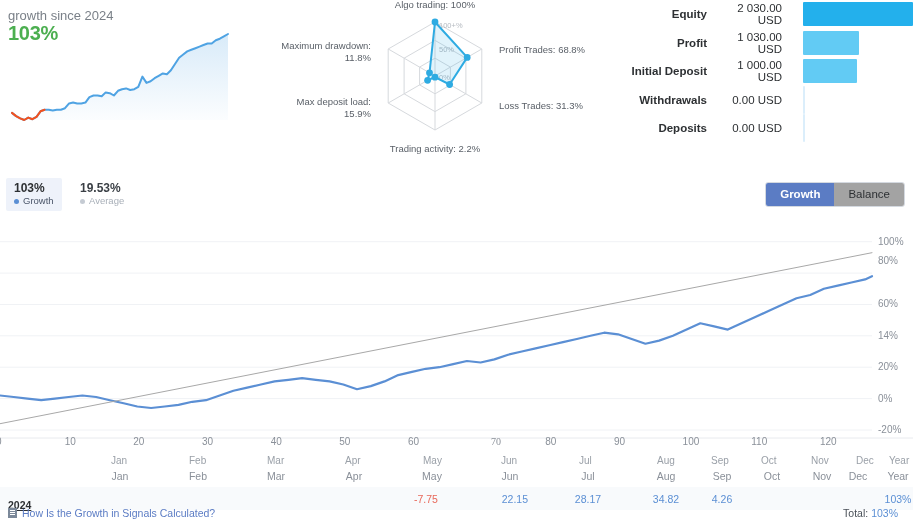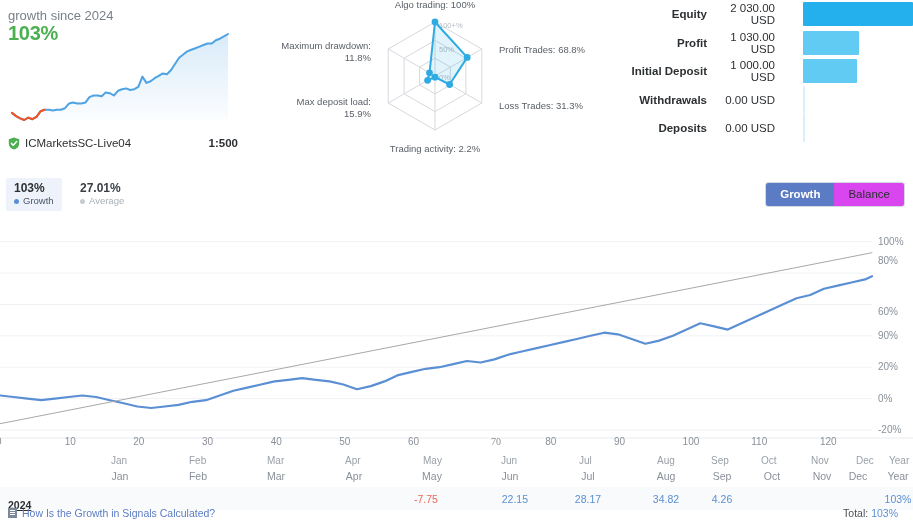--- a/index.html
+++ b/index.html
@@ -27,36 +27,36 @@
   .leverage { font-size: 11.5px; color: #2d3033; font-weight: 600; }
   .shield { width: 12px; height: 13px; display: inline-block; }
 
   
   .radar-wrap { position: absolute; left: 270px; top: 0; width: 330px; height: 165px; }
 
   
   .equity-panel { position: absolute; left: 625px; top: 0; width: 288px; height: 148px; }
   .eq-row { position: relative; height: 28.5px; display: flex; align-items: center; }
   .eq-label { width: 90px; text-align: right; font-size: 11.5px; color: #2d3033; font-weight: 600; padding-right: 8px; }
-  .eq-value { width: 88px; text-align: right; font-size: 11.5px; color: #2d3033; padding-right: 28px; }
+  .eq-value { width: 88px; text-align: right; font-size: 11.5px; color: #2d3033; padding-right: 21px; }
   .eq-bar-track { position: relative; flex: 1; height: 24px; }
   .eq-bar { position: absolute; left: 0; top: 0; height: 24px; border-radius: 1px; }
 
   
   .legend-row { position: absolute; left: 0; top: 176px; width: 913px; height: 36px; }
   .legend-box { position: absolute; left: 6px; top: 2px; padding: 3px 8px 4px 8px; background: #eef2fa; border-radius: 2px; }
   .legend-box2 { position: absolute; left: 72px; top: 2px; padding: 3px 8px 4px 8px; }
   .leg-val { font-size: 12px; font-weight: bold; color: #2d3033; line-height: 14px; }
   .leg-val.muted { color: #3a3f45; }
   .leg-name { font-size: 9.5px; color: #4a5568; line-height: 12px; display: flex; align-items: center; gap: 4px; }
   .leg-name.grey { color: #a8afb8; }
   .dot { width: 5px; height: 5px; border-radius: 50%; display: inline-block; }
 
   .toggle { position: absolute; right: 8px; top: 6px; display: flex; border-radius: 3px; overflow: hidden; border: 1px solid #d4d9e0; }
-  .toggle div { font-size: 11.5px; padding: 5px 14px 6px 14px; cursor: pointer; background: #d946ef; color: #2d3033; }
+  .toggle div { font-size: 11.5px; padding: 5px 14px 6px 14px; cursor: pointer; background: #a3a3a3; color: #2d3033; }
   .toggle div.active { background: #5b7cc4; color: #fff; font-weight: 600; }
 
   
   .main-chart { position: absolute; left: 0; top: 218px; width: 734px; height: 242px; }
   .y-lbl { position: absolute; font-size: 10px; color: #8a9099; left: 878px; }
   .x-num { position: absolute; font-size: 10px; color: #8a9099; top: 218px; }
   .x-mon { position: absolute; font-size: 10px; color: #9aa0a8; top: 237px; }
 
   
   .tbl { position: absolute; left: 0; top: 465px; width: 913px; }
@@ -90,32 +90,20 @@
           <defs>
             <linearGradient id="sg" x1="0" y1="0" x2="0" y2="1">
               <stop offset="0%" stop-color="#4fa3e3" stop-opacity="0.22"></stop>
               <stop offset="100%" stop-color="#4fa3e3" stop-opacity="0.02"></stop>
             </linearGradient>
           </defs>
           <path d="M12.0,98.9 L16.1,102.1 L20.2,104.4 L24.2,106.0 L28.3,103.6 L32.4,105.2 L36.5,102.8 L40.5,97.3 L44.6,95.7 L48.7,95.7 L52.8,96.5 L56.8,95.7 L60.9,95.7 L65.0,94.2 L69.1,89.4 L73.1,88.6 L77.2,89.4 L81.3,89.4 L85.4,88.6 L89.4,83.1 L93.5,81.5 L97.6,81.5 L101.7,82.3 L105.7,78.4 L109.8,79.2 L113.9,81.5 L118.0,76.8 L122.0,75.2 L126.1,74.4 L130.2,76.0 L134.3,75.2 L138.3,72.9 L142.4,62.6 L146.5,68.9 L150.6,67.3 L154.6,64.2 L158.7,61.8 L162.8,59.4 L166.9,60.2 L170.9,56.3 L175.0,50.0 L179.1,43.7 L183.2,40.5 L187.2,37.4 L191.3,35.8 L195.4,34.2 L199.5,32.6 L203.5,31.0 L207.6,29.5 L211.7,29.5 L215.8,26.3 L219.8,24.7 L223.9,22.4 L228.0,20.0 L228.0,106 L12.0,106 Z" fill="url(#sg)"></path>
           <path d="M12.0,98.9 L16.1,102.1 L20.2,104.4 L24.2,106.0 L28.3,103.6 L32.4,105.2 L36.5,102.8 L40.5,97.3 L44.6,95.7 L48.7,95.7 L52.8,96.5 L56.8,95.7 L60.9,95.7 L65.0,94.2 L69.1,89.4 L73.1,88.6 L77.2,89.4 L81.3,89.4 L85.4,88.6 L89.4,83.1 L93.5,81.5 L97.6,81.5 L101.7,82.3 L105.7,78.4 L109.8,79.2 L113.9,81.5 L118.0,76.8 L122.0,75.2 L126.1,74.4 L130.2,76.0 L134.3,75.2 L138.3,72.9 L142.4,62.6 L146.5,68.9 L150.6,67.3 L154.6,64.2 L158.7,61.8 L162.8,59.4 L166.9,60.2 L170.9,56.3 L175.0,50.0 L179.1,43.7 L183.2,40.5 L187.2,37.4 L191.3,35.8 L195.4,34.2 L199.5,32.6 L203.5,31.0 L207.6,29.5 L211.7,29.5 L215.8,26.3 L219.8,24.7 L223.9,22.4 L228.0,20.0 " fill="none" stroke="#4fa3e3" stroke-width="2" stroke-linejoin="round" stroke-linecap="round"></path>
           <path d="M12.0,98.9 L16.1,102.1 L20.2,104.4 L24.2,106.0 L28.3,103.6 L32.4,105.2 L36.5,102.8 L40.5,97.3 L44.6,95.7 " fill="none" stroke="#f4511e" stroke-width="2" stroke-linejoin="round" stroke-linecap="round"></path>
         </svg>
-      <div class="broker-row">
-        <div class="broker-left">
-          <span class="shield">
-            <svg width="12" height="13" viewBox="0 0 12 13">
-                <path d="M6 0.5 L11.2 2.2 V6.5 C11.2 9.6 8.9 11.8 6 12.6 C3.1 11.8 0.8 9.6 0.8 6.5 V2.2 Z" fill="#4caf50"></path>
-                <path d="M3.4 6.4 L5.2 8.2 L8.7 4.5" stroke="#fff" stroke-width="1.5" fill="none" stroke-linecap="round" stroke-linejoin="round"></path>
-              </svg>
-          </span>
-          <span class="broker-name">ICMarketsSC-Live04</span>
-        </div>
-        <span class="leverage">1:500</span>
-      </div>
     </div>
 
     <div class="radar-wrap">
       <svg id="radar" width="330" height="165">
           <polygon points="165.0,22.0 211.8,49.0 211.8,103.0 165.0,130.0 118.2,103.0 118.2,49.0" fill="none" stroke="#d6d9dd" stroke-width="1"></polygon>
           <polygon points="165.0,40.4 195.9,58.2 195.9,93.8 165.0,111.6 134.1,93.8 134.1,58.2" fill="none" stroke="#d6d9dd" stroke-width="1"></polygon>
           <polygon points="165.0,58.2 180.4,67.1 180.4,84.9 165.0,93.8 149.6,84.9 149.6,67.1" fill="none" stroke="#d6d9dd" stroke-width="1"></polygon>
           <line x1="165" y1="76" x2="165" y2="22" stroke="#d6d9dd" stroke-width="1"></line>
           <line x1="165" y1="76" x2="211.7653718043597" y2="49" stroke="#d6d9dd" stroke-width="1"></line>
           <line x1="165" y1="76" x2="211.7653718043597" y2="103" stroke="#d6d9dd" stroke-width="1"></line>
@@ -184,21 +172,21 @@
 
   <div class="legend-row">
     <div class="legend-box">
       <div class="leg-val">103%</div>
       <div class="leg-name">
         <span class="dot" id="dot-growth" style="background: rgb(91, 143, 212);"></span>
         <span>Growth</span>
       </div>
     </div>
     <div class="legend-box2">
-      <div class="leg-val muted">27.01%</div>
+      <div class="leg-val muted">19.53%</div>
       <div class="leg-name grey">
         <span class="dot" id="dot-average" style="background: rgb(197, 203, 211);"></span>
         <span>Average</span>
       </div>
     </div>
 
     <div class="toggle">
       <div class="active">Growth</div>
       <div>Balance</div>
     </div>
@@ -213,22 +201,22 @@
         <line x1="0" y1="149.2" x2="872" y2="149.2" stroke="#f0f2f5" stroke-width="1"></line>
         <line x1="0" y1="180.6" x2="872" y2="180.6" stroke="#f0f2f5" stroke-width="1"></line>
         <line x1="0" y1="212.0" x2="872" y2="212.0" stroke="#f0f2f5" stroke-width="1"></line>
         <line x1="0" y1="220" x2="913" y2="220" stroke="#e8eaee" stroke-width="1"></line>
         <path d="M0.0,177.5 L13.7,179.0 L27.5,180.6 L41.2,182.2 L54.9,180.6 L68.7,179.0 L82.4,177.5 L96.1,179.0 L109.9,182.2 L123.6,185.3 L137.3,188.5 L151.1,190.0 L164.8,188.5 L178.5,186.9 L192.3,183.8 L206.0,182.2 L219.7,177.5 L233.4,172.8 L247.2,169.6 L260.9,166.5 L274.6,163.4 L288.4,161.8 L302.1,160.2 L315.8,161.8 L329.6,163.4 L343.3,166.5 L357.0,171.2 L370.8,168.1 L384.5,163.4 L391.4,160.2 L398.2,157.1 L412.0,153.9 L425.7,150.8 L439.4,149.2 L453.2,146.1 L466.9,143.0 L480.6,144.5 L494.4,141.4 L508.1,136.7 L521.8,133.5 L535.6,130.4 L549.3,127.3 L563.0,124.1 L576.8,121.0 L590.5,117.8 L604.2,114.7 L618.0,116.3 L631.7,121.0 L645.4,125.7 L659.1,122.6 L672.9,117.8 L686.6,111.6 L700.3,105.3 L714.1,108.4 L727.8,111.6 L741.5,105.3 L755.3,99.0 L769.0,92.7 L782.7,86.5 L796.5,80.2 L810.2,77.0 L823.9,70.8 L837.7,67.6 L851.4,64.5 L865.1,61.4 L872.0,58.2 " fill="none" stroke="#5b8fd4" stroke-width="2.2" stroke-linejoin="round" stroke-linecap="round"></path>
         <path d="M0.0,205.7 L872.0,34.7 " fill="none" stroke="#a8a8a8" stroke-width="1" stroke-linejoin="round" stroke-linecap="round"></path>
       </svg>
     <div id="ylabels">
         <div class="y-lbl" style="top: 17.6923px;">100%</div>
         <div class="y-lbl" style="top: 37px;">80%</div>
-        <div class="y-lbl" style="top: 80.4615px; margin-top: 8px;">60%</div>
-        <div class="y-lbl" style="top: 111.846px;">90%</div>
+        <div class="y-lbl" style="top: 80.4615px;">60%</div>
+        <div class="y-lbl" style="top: 111.846px;">14%</div>
         <div class="y-lbl" style="top: 143.231px;">20%</div>
         <div class="y-lbl" style="top: 174.615px;">0%</div>
         <div class="y-lbl" style="top: 206px;">-20%</div>
       </div>
     <div id="xlabels">
         <div class="x-num" style="left: -4px;">0</div>
         <div class="x-num" style="left: 64.6614px;">10</div>
         <div class="x-num" style="left: 133.323px;">20</div>
         <div class="x-num" style="left: 201.984px;">30</div>
         <div class="x-num" style="left: 270.646px;">40</div>

